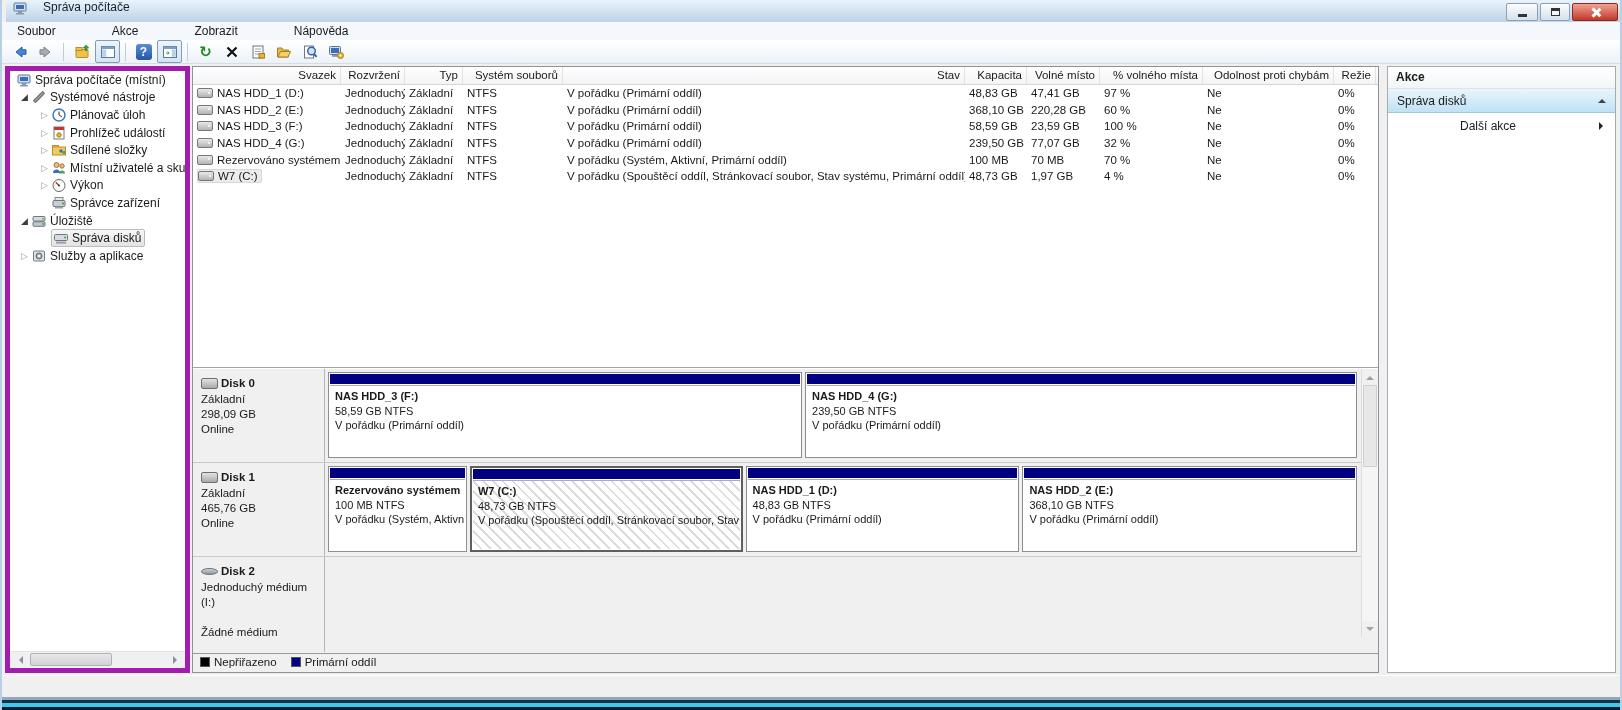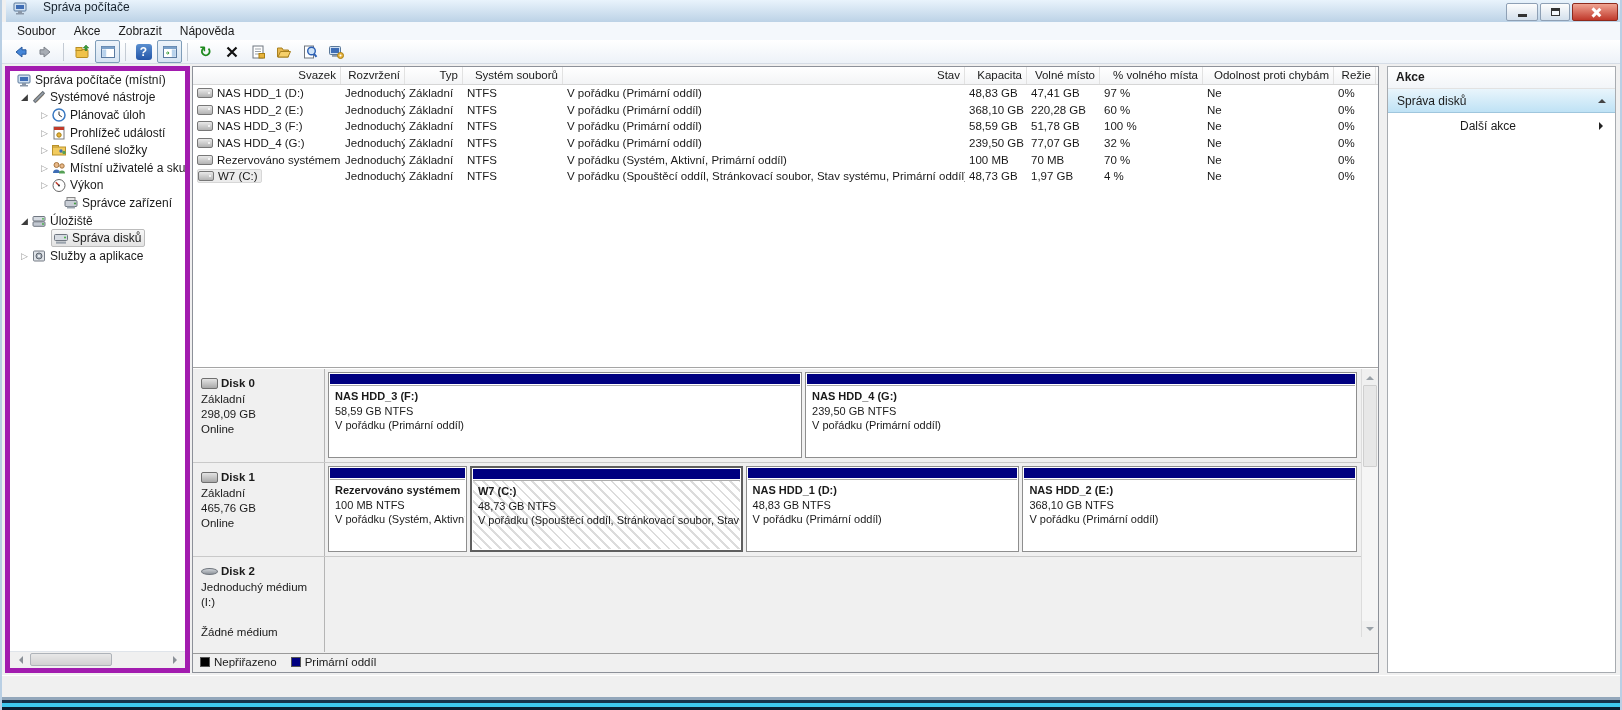--- a/index.html
+++ b/index.html
@@ -15,21 +15,21 @@
        display:flex;align-items:center;justify-content:center;position:relative;}
   .cap.min{width:30px}.cap.max{width:28px}
   .cap.close{width:44px;background:linear-gradient(#f0a492,#c0392b);border-color:#8e2a1c;}
   .g-min{width:9px;height:3px;background:#333;margin-top:7px;}
   .g-max{width:9px;height:8px;border:1px solid #333;border-top:3px solid #333;box-sizing:border-box;background:#f4f8fc;}
   .g-close{position:relative;width:11px;height:11px;}
   .g-close:before,.g-close:after{content:"";position:absolute;left:5px;top:0;width:2.5px;height:11px;background:#fff;}
   .g-close:before{transform:rotate(45deg);} .g-close:after{transform:rotate(-45deg);}
   
   .menubar{position:absolute;left:0;top:22px;width:100%;height:18px;background:#f4f8fc;
-           display:flex;align-items:center;padding-left:6px;box-sizing:border-box;}
+           display:flex;align-items:center;padding-left:6px;box-sizing:border-box;gap:38px;}
   .menu-item{padding:0 9px;height:18px;line-height:18px;}
   
   .toolbar{position:absolute;left:0;top:40px;width:100%;height:24px;
            background:linear-gradient(#ffffff,#edf2f8);border-bottom:1px solid #d6dde6;
            display:flex;align-items:center;padding-left:5px;box-sizing:border-box;gap:1px;}
   .tbtn{width:23px;height:21px;display:flex;align-items:center;justify-content:center;border:1px solid transparent;border-radius:2px;}
   .tbtn.boxed{border:1px solid #7f9db9;background:linear-gradient(#eef4fa,#d6e4f2);}
   .tsep{width:1px;height:18px;background:#c4cbd4;margin:0 4px;}
   .hq{width:16px;height:16px;background:linear-gradient(#5a8fd0,#2456a8);border-radius:3px;color:#fff;
       display:flex;align-items:center;justify-content:center;font-weight:bold;font-size:12px;}
@@ -287,21 +287,21 @@
     </div>
     <div class="trow" style="padding-left:28px">
       <span class="exp closed">▷</span>
       <svg class="ticon" viewBox="0 0 16 16">
           <circle cx="8" cy="8.5" r="6" fill="#fff" stroke="#666"></circle>
           <path d="M8 8.5 L4.8 5.3" stroke="#c23b2a" stroke-width="1.5"></path>
           <circle cx="8" cy="8.5" r="1" fill="#333"></circle>
         </svg>
       <span>Výkon</span>
     </div>
-    <div class="trow" style="padding-left:40px">
+    <div class="trow" style="padding-left:28px">
       <span class="spc"></span>
       <svg class="ticon" viewBox="0 0 16 16">
           <rect x="4" y="2.5" width="8" height="3.5" fill="#e8e8e8" stroke="#888"></rect>
           <rect x="2" y="5.5" width="12" height="6" rx="1" fill="#c9ced6" stroke="#6f7680"></rect>
           <rect x="4" y="11.5" width="8" height="2" fill="#9aa3ad"></rect>
           <circle cx="12" cy="8.5" r="1.1" fill="#44a044"></circle>
         </svg>
       <span>Správce zařízení</span>
     </div>
     <div class="trow" style="padding-left:8px">
@@ -395,21 +395,21 @@
       <div class="vrow">
         <div class="cell c0 vfirst">
             <span class="vic"></span>
             <span>NAS HDD_3 (F:)</span>
           </div>
         <div class="cell c1">Jednoduchý</div>
         <div class="cell c2">Základní</div>
         <div class="cell c3">NTFS</div>
         <div class="cell c4">V pořádku (Primární oddíl)</div>
         <div class="cell c5">58,59 GB</div>
-        <div class="cell c6">51,78 GB</div>
+        <div class="cell c6">23,59 GB</div>
         <div class="cell c7">100 %</div>
         <div class="cell c8">Ne</div>
         <div class="cell c9">0%</div>
       </div>
       <div class="vrow">
         <div class="cell c0 vfirst">
             <span class="vic"></span>
             <span>NAS HDD_4 (G:)</span>
           </div>
         <div class="cell c1">Jednoduchý</div>

